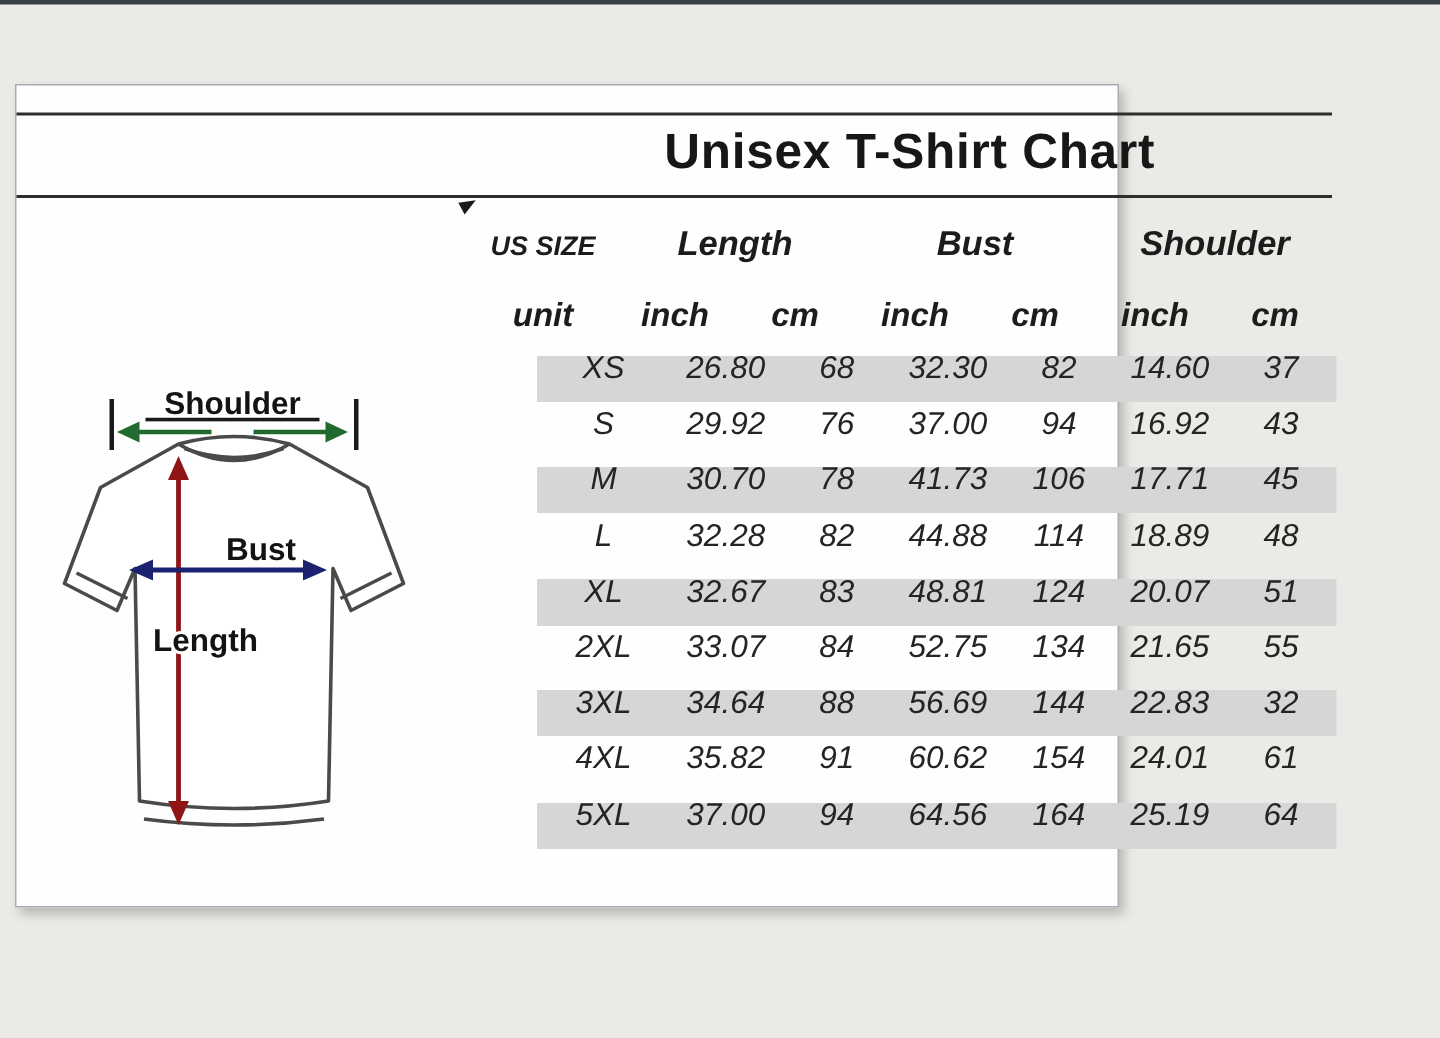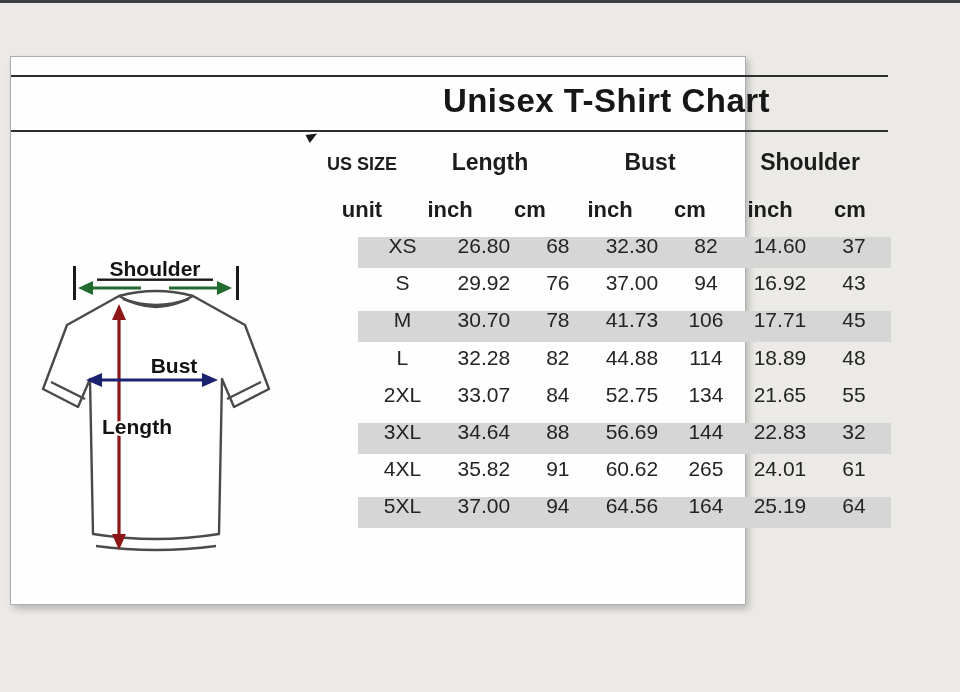--- a/index.html
+++ b/index.html
@@ -36,21 +36,21 @@
   .pen-tick {
     position:absolute; left:296px; top:75px;
     width:0; height:0;
     border-left:11px solid #1a1a1a;
     border-top:4px solid transparent;
     border-bottom:5px solid transparent;
     transform:rotate(-28deg);
   }
   
   .size-table {
-    position:absolute; left:303px; top:84px; width:577px;
+    position:absolute; left:303px; top:84px; width:577px;font-style:italic;
   }
   .t-row { display:flex; }
   .g-row { height:56px; align-items:flex-start; padding-top:8px; }
   .g-cell { text-align:center; font-weight:bold; color:#1c1c1c; }
   .g-size { width:96px; font-size:18px; padding-top:5px; }
   .g-pair { width:160px; font-size:23px; }
   .u-row { height:37px; }
   .u-cell { text-align:center; font-weight:bold; font-size:22px; color:#1c1c1c; }
   .d-row { height:37.2px;margin-left:44px; }
   .d-row.striped {
@@ -168,20 +168,29 @@
         </div>
         <div class="t-row d-row">
           <div class="d-cell col-size">L</div>
           <div class="d-cell col-val">32.28</div>
           <div class="d-cell col-val">82</div>
           <div class="d-cell col-val">44.88</div>
           <div class="d-cell col-val">114</div>
           <div class="d-cell col-val">18.89</div>
           <div class="d-cell col-val">48</div>
         </div>
+        <div class="t-row d-row striped">
+          <div class="d-cell col-size">XL</div>
+          <div class="d-cell col-val">32.67</div>
+          <div class="d-cell col-val">83</div>
+          <div class="d-cell col-val">48.81</div>
+          <div class="d-cell col-val">124</div>
+          <div class="d-cell col-val">20.07</div>
+          <div class="d-cell col-val">51</div>
+        </div>
         <div class="t-row d-row">
           <div class="d-cell col-size">2XL</div>
           <div class="d-cell col-val">33.07</div>
           <div class="d-cell col-val">84</div>
           <div class="d-cell col-val">52.75</div>
           <div class="d-cell col-val">134</div>
           <div class="d-cell col-val">21.65</div>
           <div class="d-cell col-val">55</div>
         </div>
         <div class="t-row d-row striped">
@@ -191,21 +200,21 @@
           <div class="d-cell col-val">56.69</div>
           <div class="d-cell col-val">144</div>
           <div class="d-cell col-val">22.83</div>
           <div class="d-cell col-val">32</div>
         </div>
         <div class="t-row d-row">
           <div class="d-cell col-size">4XL</div>
           <div class="d-cell col-val">35.82</div>
           <div class="d-cell col-val">91</div>
           <div class="d-cell col-val">60.62</div>
-          <div class="d-cell col-val">265</div>
+          <div class="d-cell col-val">154</div>
           <div class="d-cell col-val">24.01</div>
           <div class="d-cell col-val">61</div>
         </div>
         <div class="t-row d-row striped">
           <div class="d-cell col-size">5XL</div>
           <div class="d-cell col-val">37.00</div>
           <div class="d-cell col-val">94</div>
           <div class="d-cell col-val">64.56</div>
           <div class="d-cell col-val">164</div>
           <div class="d-cell col-val">25.19</div>

